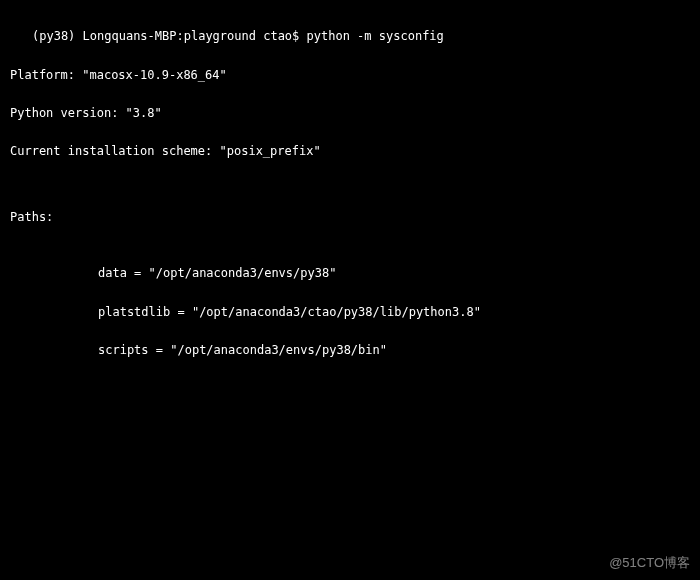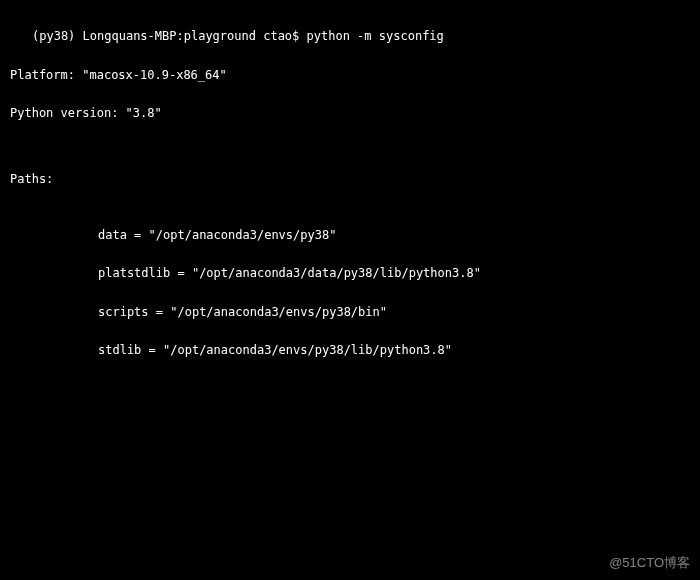--- a/index.html
+++ b/index.html
@@ -50,26 +50,26 @@
       margin-left: 8px;
     }
   </style>
 </head>
 <body>
 
 <div class="terminal-content">
 <span class="prompt-line">(py38) Longquans-MBP:playground ctao$ python -m sysconfig</span>
 <span class="info-line">Platform: "macosx-10.9-x86_64"</span>
 <span class="info-line">Python version: "3.8"</span>
+<span class="info-line">Current installation scheme: "posix_prefix"</span>
 
 <span class="section-header">Paths:</span>
 <span class="kv-line indent">data = "/opt/anaconda3/envs/py38"</span>
-<span class="kv-line indent">platstdlib = "/opt/anaconda3/data/py38/lib/python3.8"</span>
+<span class="kv-line indent">platstdlib = "/opt/anaconda3/ctao/py38/lib/python3.8"</span>
 <span class="kv-line indent">scripts = "/opt/anaconda3/envs/py38/bin"</span>
-<span class="kv-line indent">stdlib = "/opt/anaconda3/envs/py38/lib/python3.8"</span>
 
 
 
 
 
 
 
 
 
 

